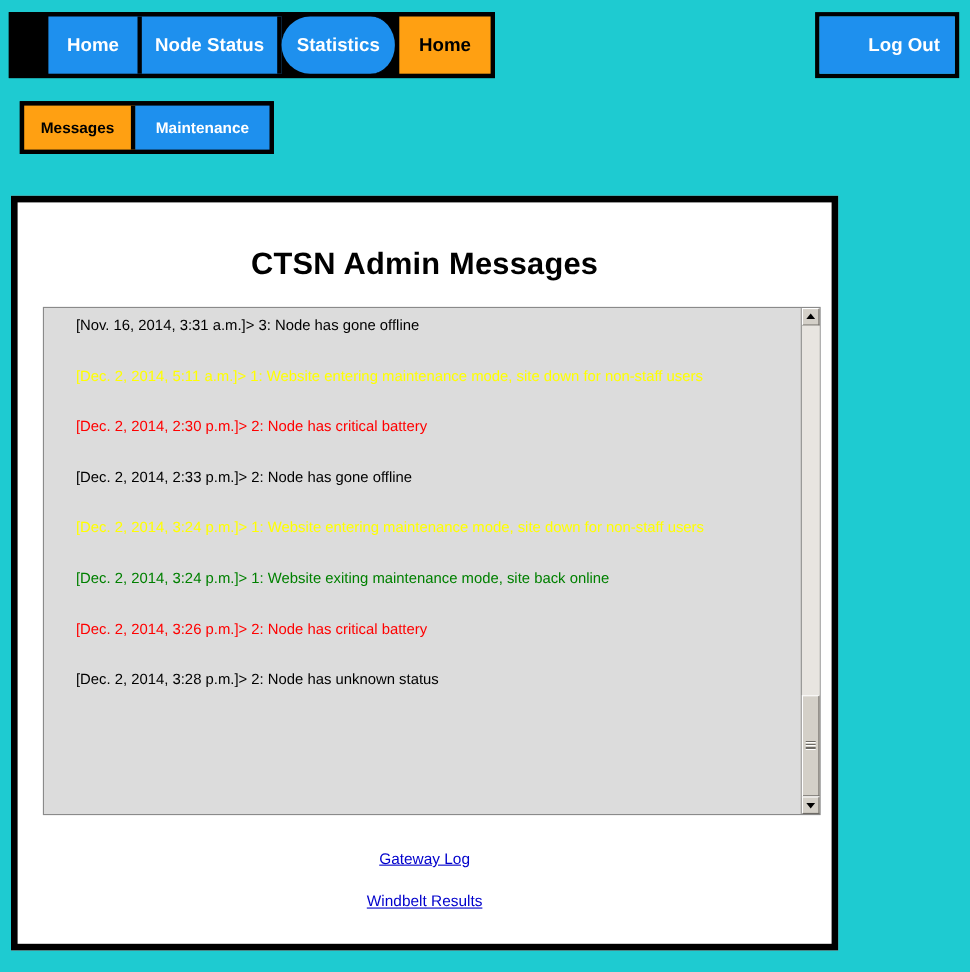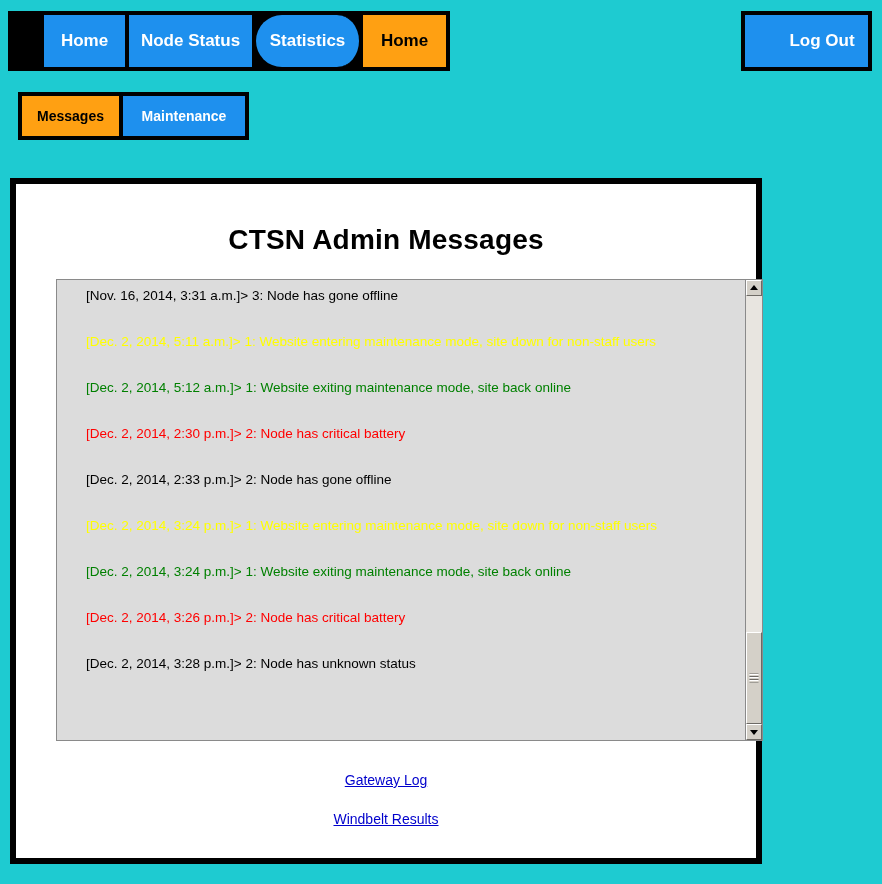--- a/index.html
+++ b/index.html
@@ -121,21 +121,21 @@
     font-size: 28px;
     font-weight: bold;
     color: #000000;
     margin-top: 40px;
     letter-spacing: 0.2px;
   }
 
   
   #message-list-outer {
     position: absolute;
-    left: 40px;
+    left: 23px;
     top: 95px;
     width: 707px;
     height: 462px;
     border: 1px solid #8a8a8a;
     background: #dcdcdc;
     box-sizing: border-box;
     display: flex;
   }
   #message-list {
     flex: 1 1 auto;
@@ -288,21 +288,20 @@
 
 <div id="content-panel">
 
   <div id="page-title">CTSN Admin Messages</div>
 
   <div id="message-list-outer">
 
     <div id="message-list">
       <div class="message-row black">[Nov. 16, 2014, 3:31 a.m.]&gt; 3: Node has gone offline</div>
       <div class="message-row yellow">[Dec. 2, 2014, 5:11 a.m.]&gt; 1: Website entering maintenance mode, site down for non-staff users</div>
-      <div class="message-row green">[Dec. 2, 2014, 5:12 a.m.]&gt; 1: Website exiting maintenance mode, site back online</div>
       <div class="message-row red">[Dec. 2, 2014, 2:30 p.m.]&gt; 2: Node has critical battery</div>
       <div class="message-row black">[Dec. 2, 2014, 2:33 p.m.]&gt; 2: Node has gone offline</div>
       <div class="message-row yellow">[Dec. 2, 2014, 3:24 p.m.]&gt; 1: Website entering maintenance mode, site down for non-staff users</div>
       <div class="message-row green">[Dec. 2, 2014, 3:24 p.m.]&gt; 1: Website exiting maintenance mode, site back online</div>
       <div class="message-row red">[Dec. 2, 2014, 3:26 p.m.]&gt; 2: Node has critical battery</div>
       <div class="message-row black">[Dec. 2, 2014, 3:28 p.m.]&gt; 2: Node has unknown status</div>
     </div>
 
     <div id="message-scrollbar">
       <div class="sb-btn" id="sb-up">

